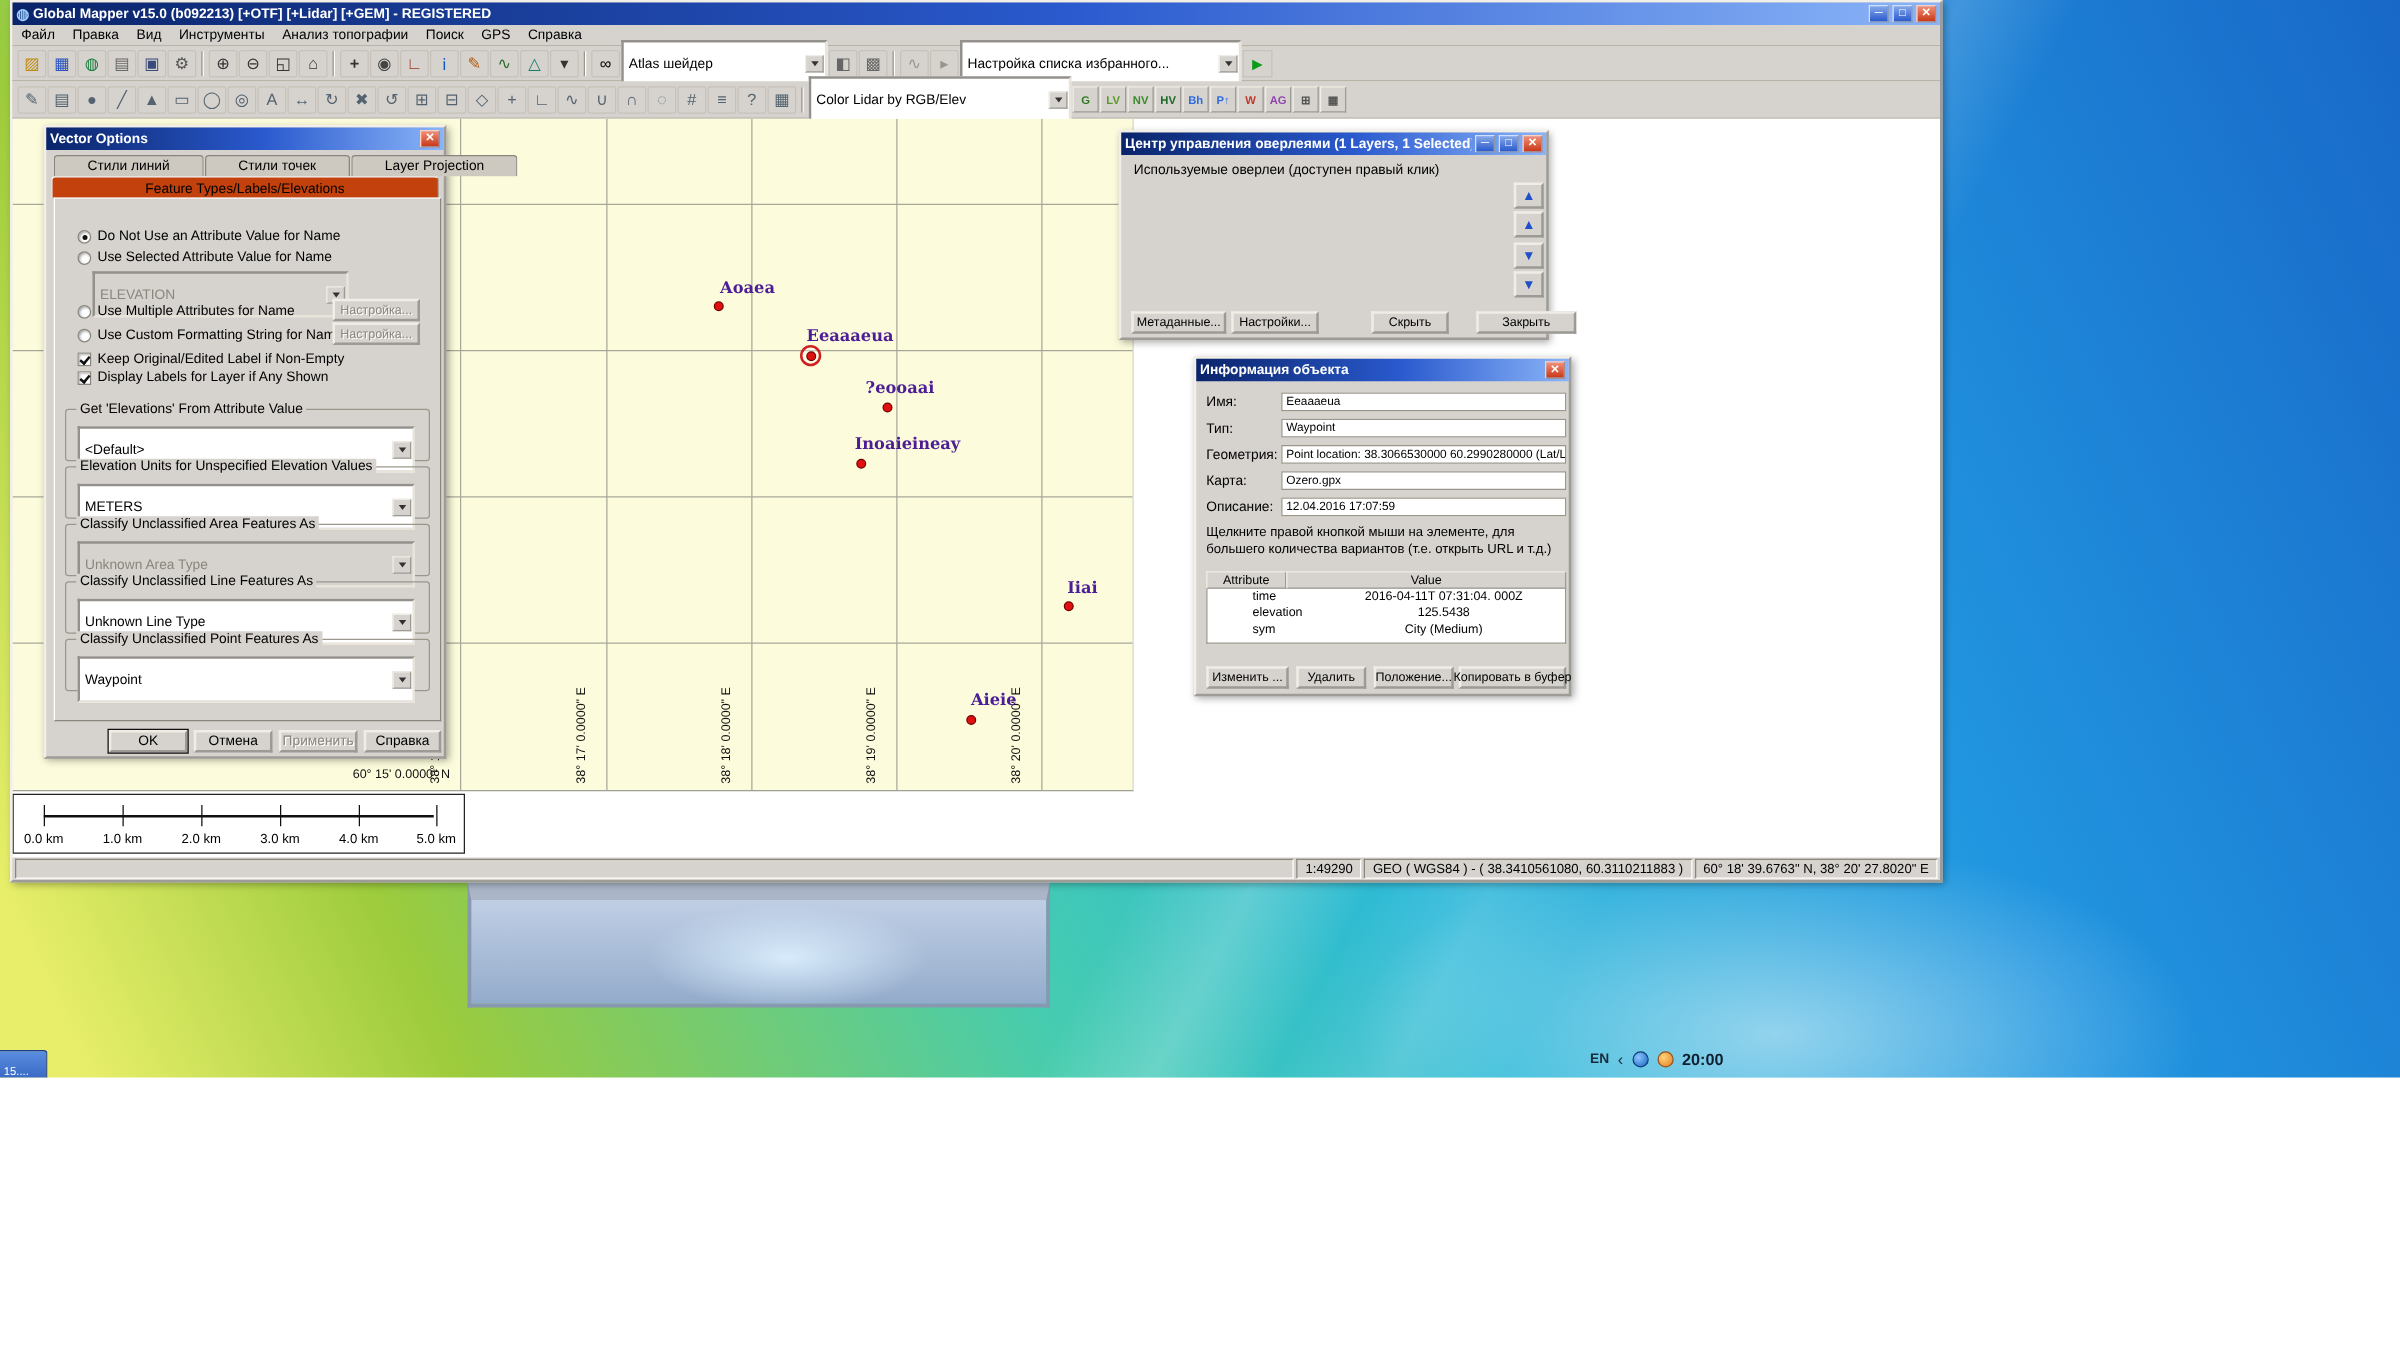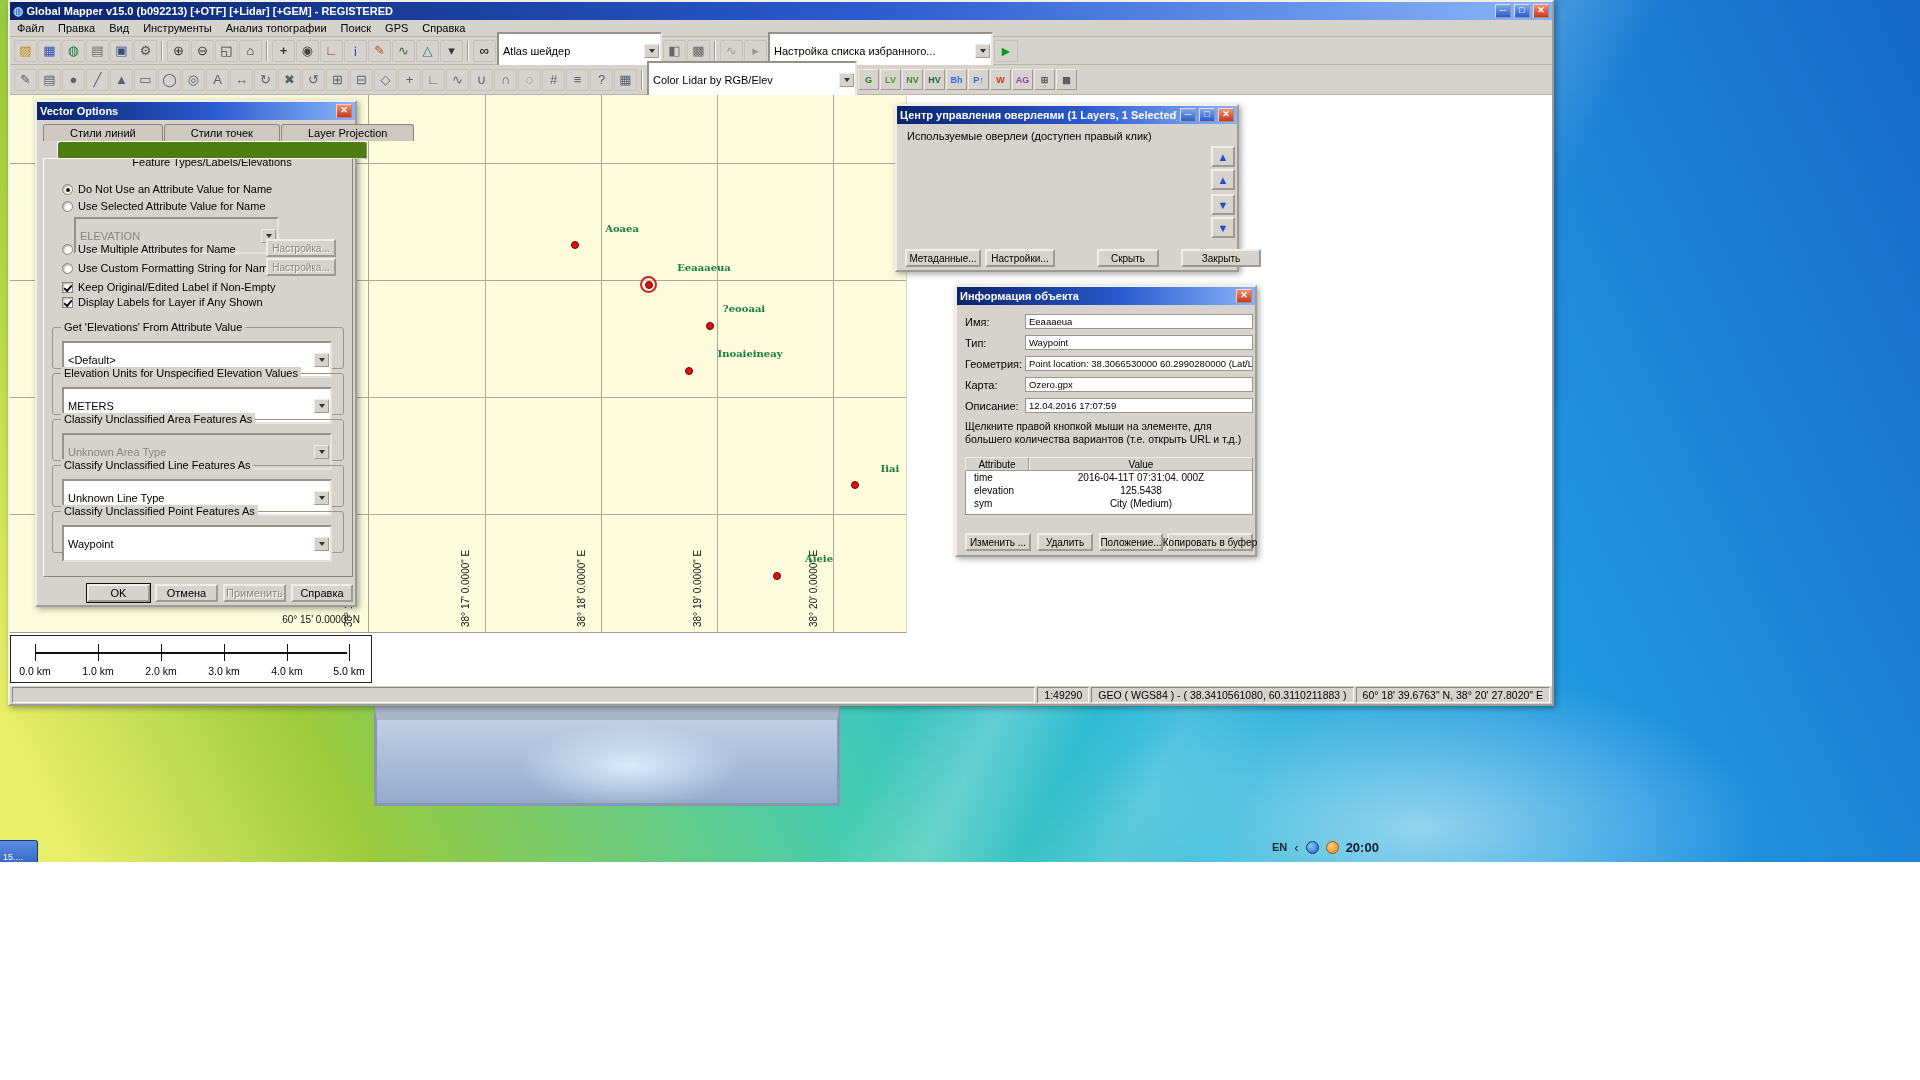--- a/index.html
+++ b/index.html
@@ -33,31 +33,31 @@
 .runbtn{width:24px;height:22px;display:flex;align-items:center;justify-content:center;font-size:14px;color:#0c9a18;background:#d6d3ce;border:1px solid #c6c2ba;}
 .lbtn{min-width:21px;height:21px;border:1px outset #f0ede6;background:#d6d3ce;font-size:9px;font-weight:bold;display:flex;align-items:center;justify-content:center;padding:0 1px;flex:none;}
 .maparea{flex:1;position:relative;background:#fff;overflow:hidden;}
 .mapdata{position:absolute;left:0;top:0;width:897px;height:538px;background:#fcfcdc;border-bottom:1px solid #a0a09a;border-right:1px solid #d8d8c8;}
 .vline{position:absolute;top:0;bottom:0;width:1px;background:#a8a89a;}
 .hline{position:absolute;left:0;right:0;height:1px;background:#a8a89a;}
 .lonlabel{position:absolute;font-size:10px;line-height:12px;color:#111;white-space:nowrap;transform-origin:0 100%;transform:rotate(-90deg);}
 .latlabel{position:absolute;font-size:10px;color:#111;white-space:nowrap;}
 .wpdot{position:absolute;width:8px;height:8px;border-radius:50%;background:#e01010;border:1px solid #700000;}
 .wpring{position:absolute;width:17px;height:17px;border:2px solid #d02020;border-radius:50%;background:rgba(255,255,255,.35);}
-.wplabel{position:absolute;font-family:"DejaVu Serif",serif;font-weight:bold;font-size:10px;color:#15803d;transform:translateX(-50%);white-space:nowrap;margin-left:24px;}
+.wplabel{position:absolute;font-family:"DejaVu Serif",serif;font-weight:bold;font-size:13px;color:#4c1d95;transform:translateX(-50%);white-space:nowrap;}
 .scalebar{position:absolute;left:0;top:540px;width:362px;height:48px;background:#fff;border:1px solid #222;}
 .sline{position:absolute;left:24px;right:24px;top:16px;height:2px;background:#111;}
 .stick{position:absolute;top:8px;width:1px;height:17px;background:#111;}
 .slabel{position:absolute;top:29px;font-size:10.5px;transform:translateX(-50%);white-space:nowrap;}
 .statusbar{flex:none;height:18px;display:flex;align-items:stretch;background:#d6d3ce;padding:1px 2px;gap:2px;font-size:10.5px;}
 .sbcell{border:1px solid;border-color:#8a867e #fff #fff #8a867e;display:flex;align-items:center;padding:0 6px;white-space:nowrap;}
 .sbfill{flex:1;}
 .dialog{position:absolute;}
 .tab{height:17px;padding:2px 26px 0;font-size:11px;border:1px solid #8a867e;border-bottom:none;border-radius:3px 3px 0 0;background:#cdc9c0;margin-right:1px;white-space:nowrap;}
-.tabactive{position:absolute;left:20px;top:39px;width:310px;height:18px;text-align:center;font-size:11px;padding-top:14px;background:#4d7c0f;border:1px solid;border-color:#fff #8a867e #d6d3ce #fff;border-radius:3px 3px 0 0;}
+.tabactive{position:absolute;left:4px;top:39px;width:310px;height:18px;text-align:center;font-size:11px;padding-top:3px;background:#c2410c;border:1px solid;border-color:#fff #8a867e #d6d3ce #fff;border-radius:3px 3px 0 0;}
 .tabpanel{position:absolute;left:6px;top:56px;width:310px;height:419px;border:1px solid;border-color:#fff #8a867e #8a867e #fff;}
 .group{position:absolute;border:1px solid #9a968c;border-radius:3px;}
 .glabel{position:absolute;top:-7px;left:8px;background:#d6d3ce;padding:0 3px;font-size:11px;white-space:nowrap;}
 .radio,.check{position:absolute;display:flex;align-items:center;gap:5px;font-size:11px;white-space:nowrap;}
 .rdot{width:11px;height:11px;border-radius:50%;background:#fff;border:1px solid #8a867e;box-shadow:inset 1px 1px 2px rgba(0,0,0,.35);position:relative;flex:none;}
 .sel .rdot::after{content:"";position:absolute;left:3px;top:3px;width:4px;height:4px;border-radius:50%;background:#111;}
 .cbox{width:11px;height:11px;background:#fff;border:1px solid #8a867e;box-shadow:inset 1px 1px 2px rgba(0,0,0,.3);position:relative;flex:none;}
 .on .cbox::after{content:"";position:absolute;left:1px;top:2px;width:6px;height:3px;border-left:2px solid #111;border-bottom:2px solid #111;transform:rotate(-50deg);}
 .btn{position:absolute;background:#d6d3ce;border:2px outset #f0ede6;font-size:11px;height:18px;display:flex;align-items:center;justify-content:center;white-space:nowrap;}
 .btn.dis{color:#8a867e;text-shadow:1px 1px 0 #fff;}
@@ -73,21 +73,21 @@
 .oifields{position:absolute;left:8px;top:24px;width:288px;}
 .oirow{display:flex;align-items:center;height:21px;gap:4px;}
 .oilabel{width:56px;font-size:11px;flex:none;}
 .oival{height:15px;border:1px solid #9a968c;background:#fff;flex:1;font-size:9.5px;padding:1px 3px;white-space:nowrap;overflow:hidden;}
 .oinote{position:absolute;left:8px;top:133px;width:288px;font-size:10.5px;line-height:1.2;}
 .oitable{position:absolute;left:8px;top:170px;width:288px;}
 .oithead{display:flex;height:14px;}
 .thc{background:#d6d3ce;border:1px outset #f0ede6;font-size:10px;display:flex;align-items:center;justify-content:center;}
 .thc.c1{width:64px;flex:none;}
 .thc.c2{flex:1;}
-.oitbody{height:44px;background:#fff;border:1px solid #9a968c;border-top:none;font-size:10px;overflow:hidden;}
+.oitbody{height:44px;background:#fff;border:1px solid #9a968c;border-top:none;font-size:10px;overflow:hidden;padding-left:28px;}
 .oitr{display:flex;height:13px;align-items:center;}
 .oitd1{width:64px;padding-left:8px;flex:none;}
 .oitd2{flex:1;text-align:center;}
 #ghostwin{position:absolute;left:374px;top:706px;width:466px;height:100px;border:3px solid #8898b0;border-top:14px solid #aab6c8;background:radial-gradient(ellipse 160px 60px at 55% 55%, rgba(220,240,255,.9), rgba(160,185,215,.2) 70%),linear-gradient(#c8d4e8,#90a8c8);}
 #tbleft{position:absolute;left:0;top:840px;width:38px;height:18px;background:linear-gradient(#5a8ee0,#2858b8);border:1px solid #1a3a8a;border-left:none;border-radius:0 3px 3px 0;color:#fff;font-size:9px;display:flex;align-items:center;padding:16px 3px;white-space:nowrap;overflow:hidden;}
 #tray{position:absolute;left:1272px;top:836px;height:22px;display:flex;align-items:center;gap:7px;}
 .tray-lang{font-size:11px;font-weight:bold;color:#1a2a3a;}
 .tray-chev{font-size:13px;color:#1a2a3a;}
 .tray-ico{width:13px;height:13px;border-radius:50%;flex:none;}
 #trayglobe{background:radial-gradient(circle at 35% 35%, #8ec6ff, #1565c0);border:1px solid #0d3a7a;}

